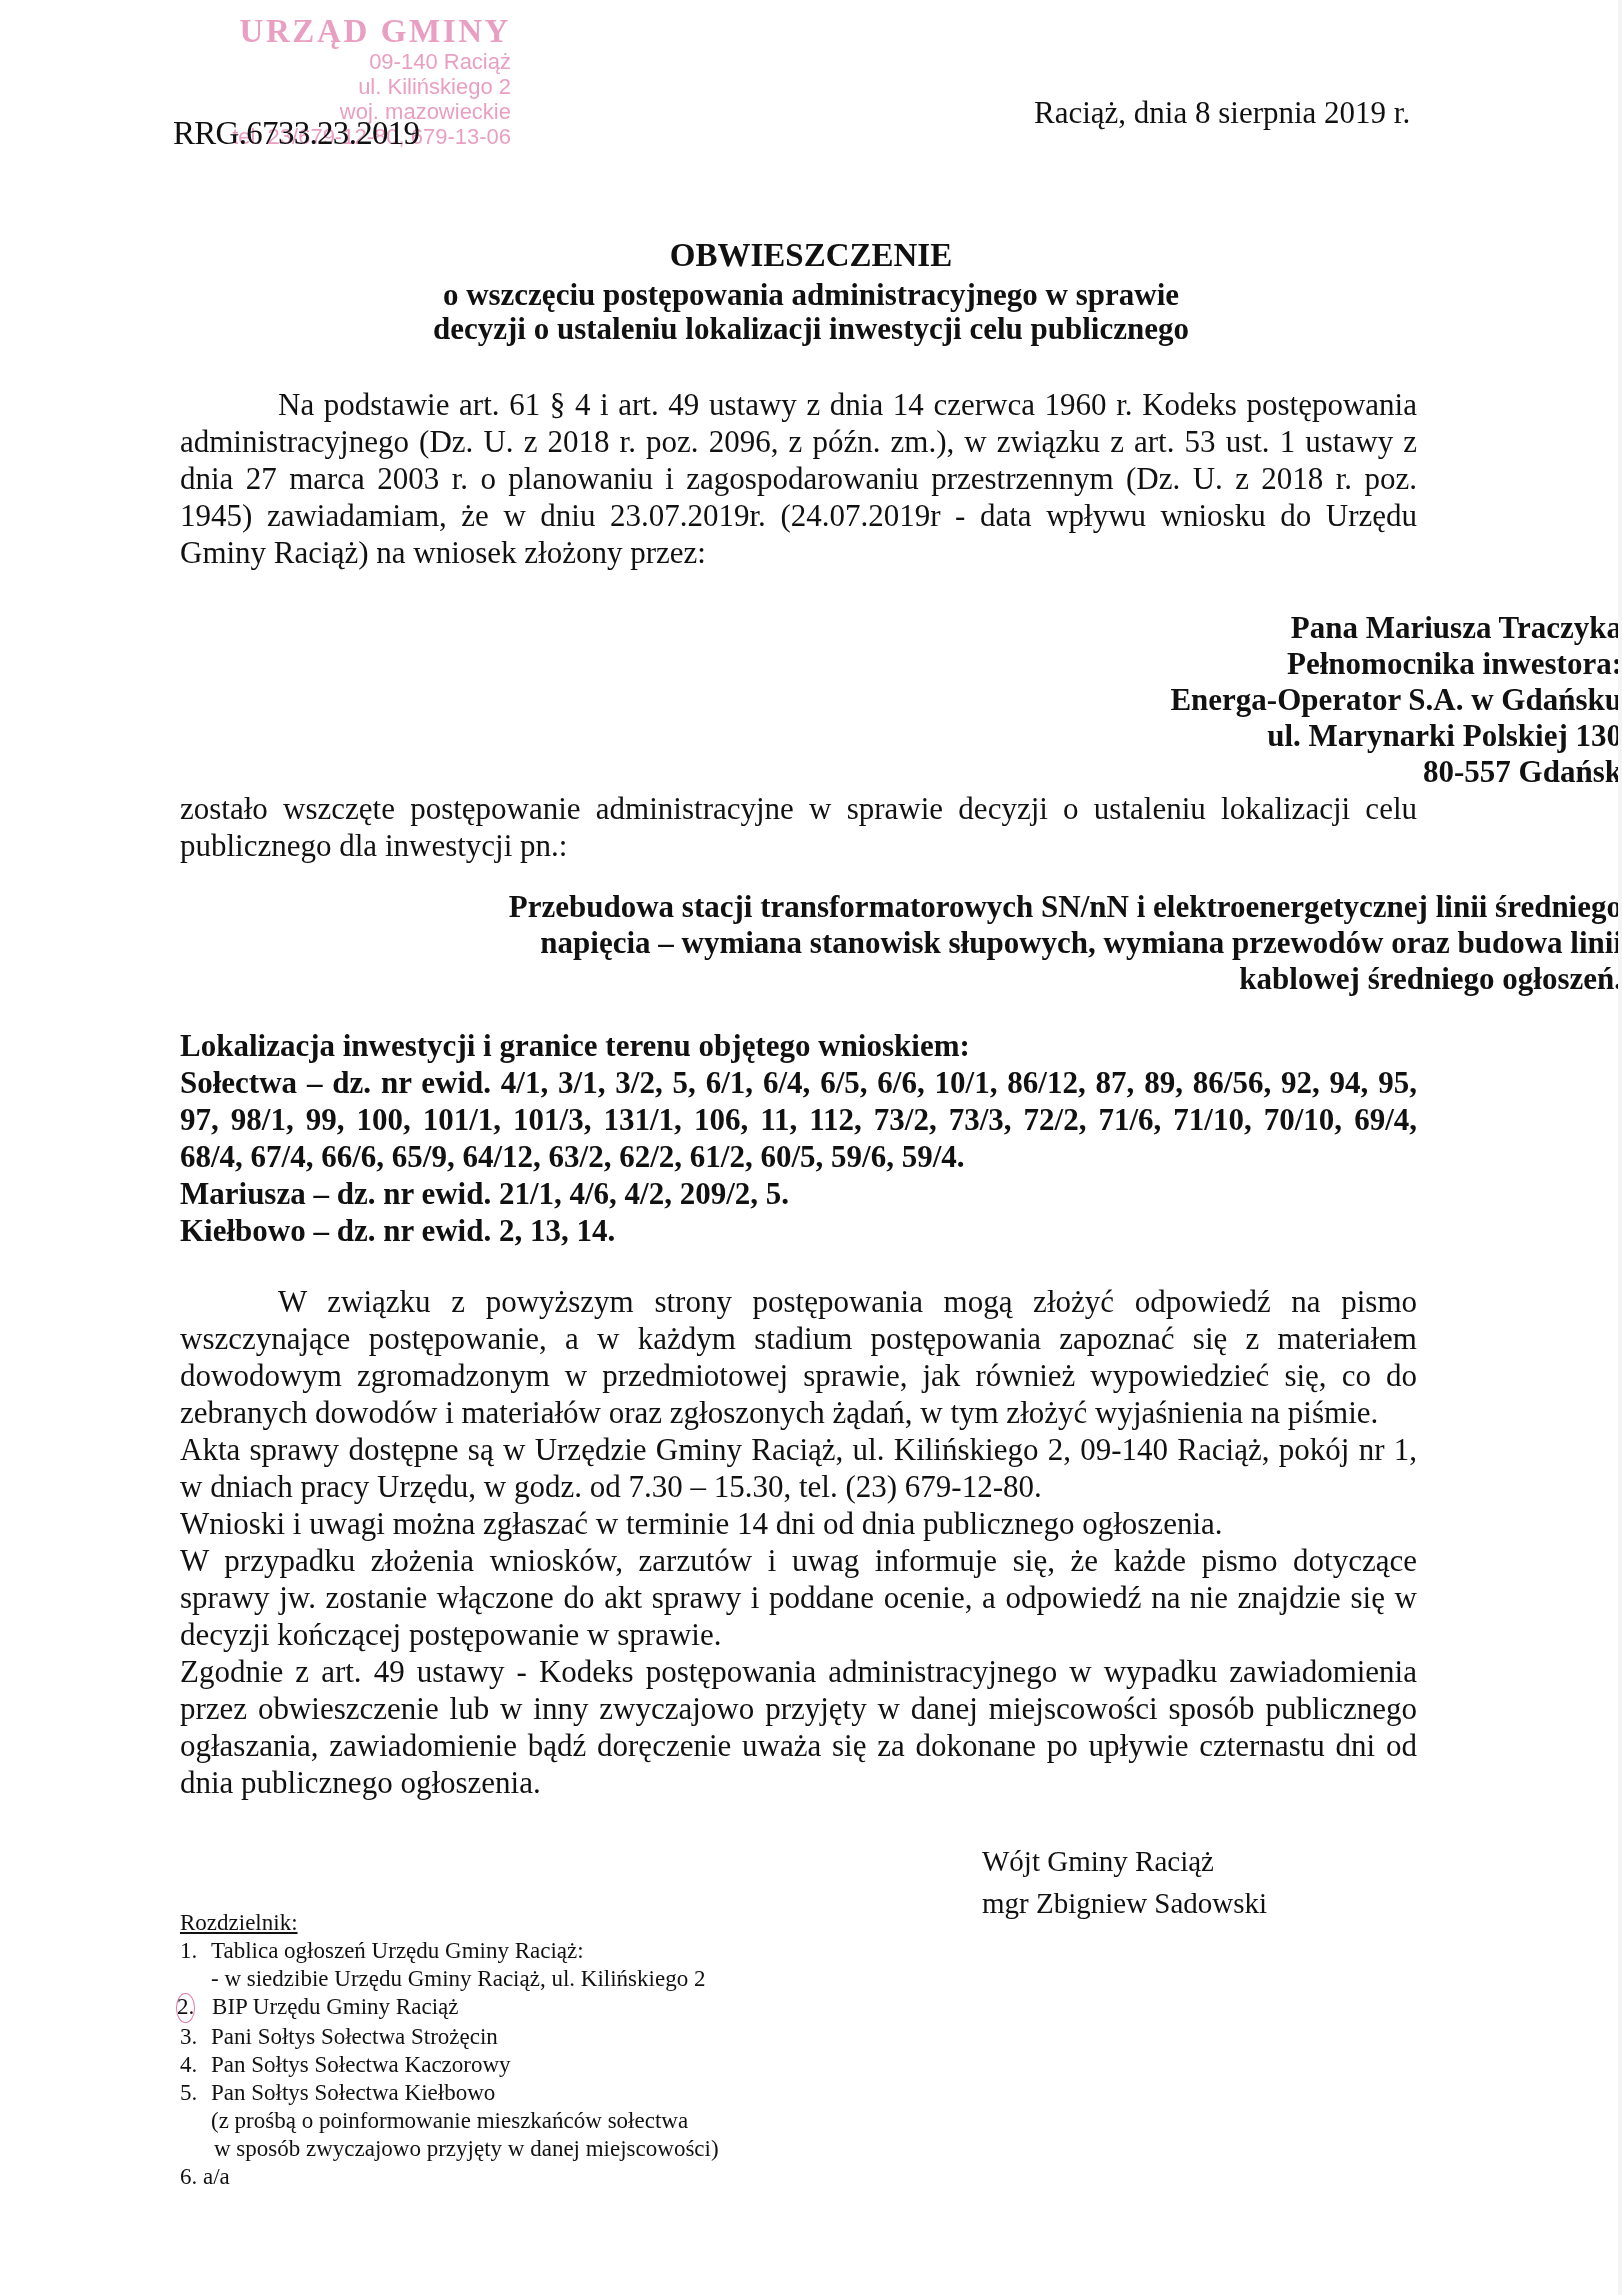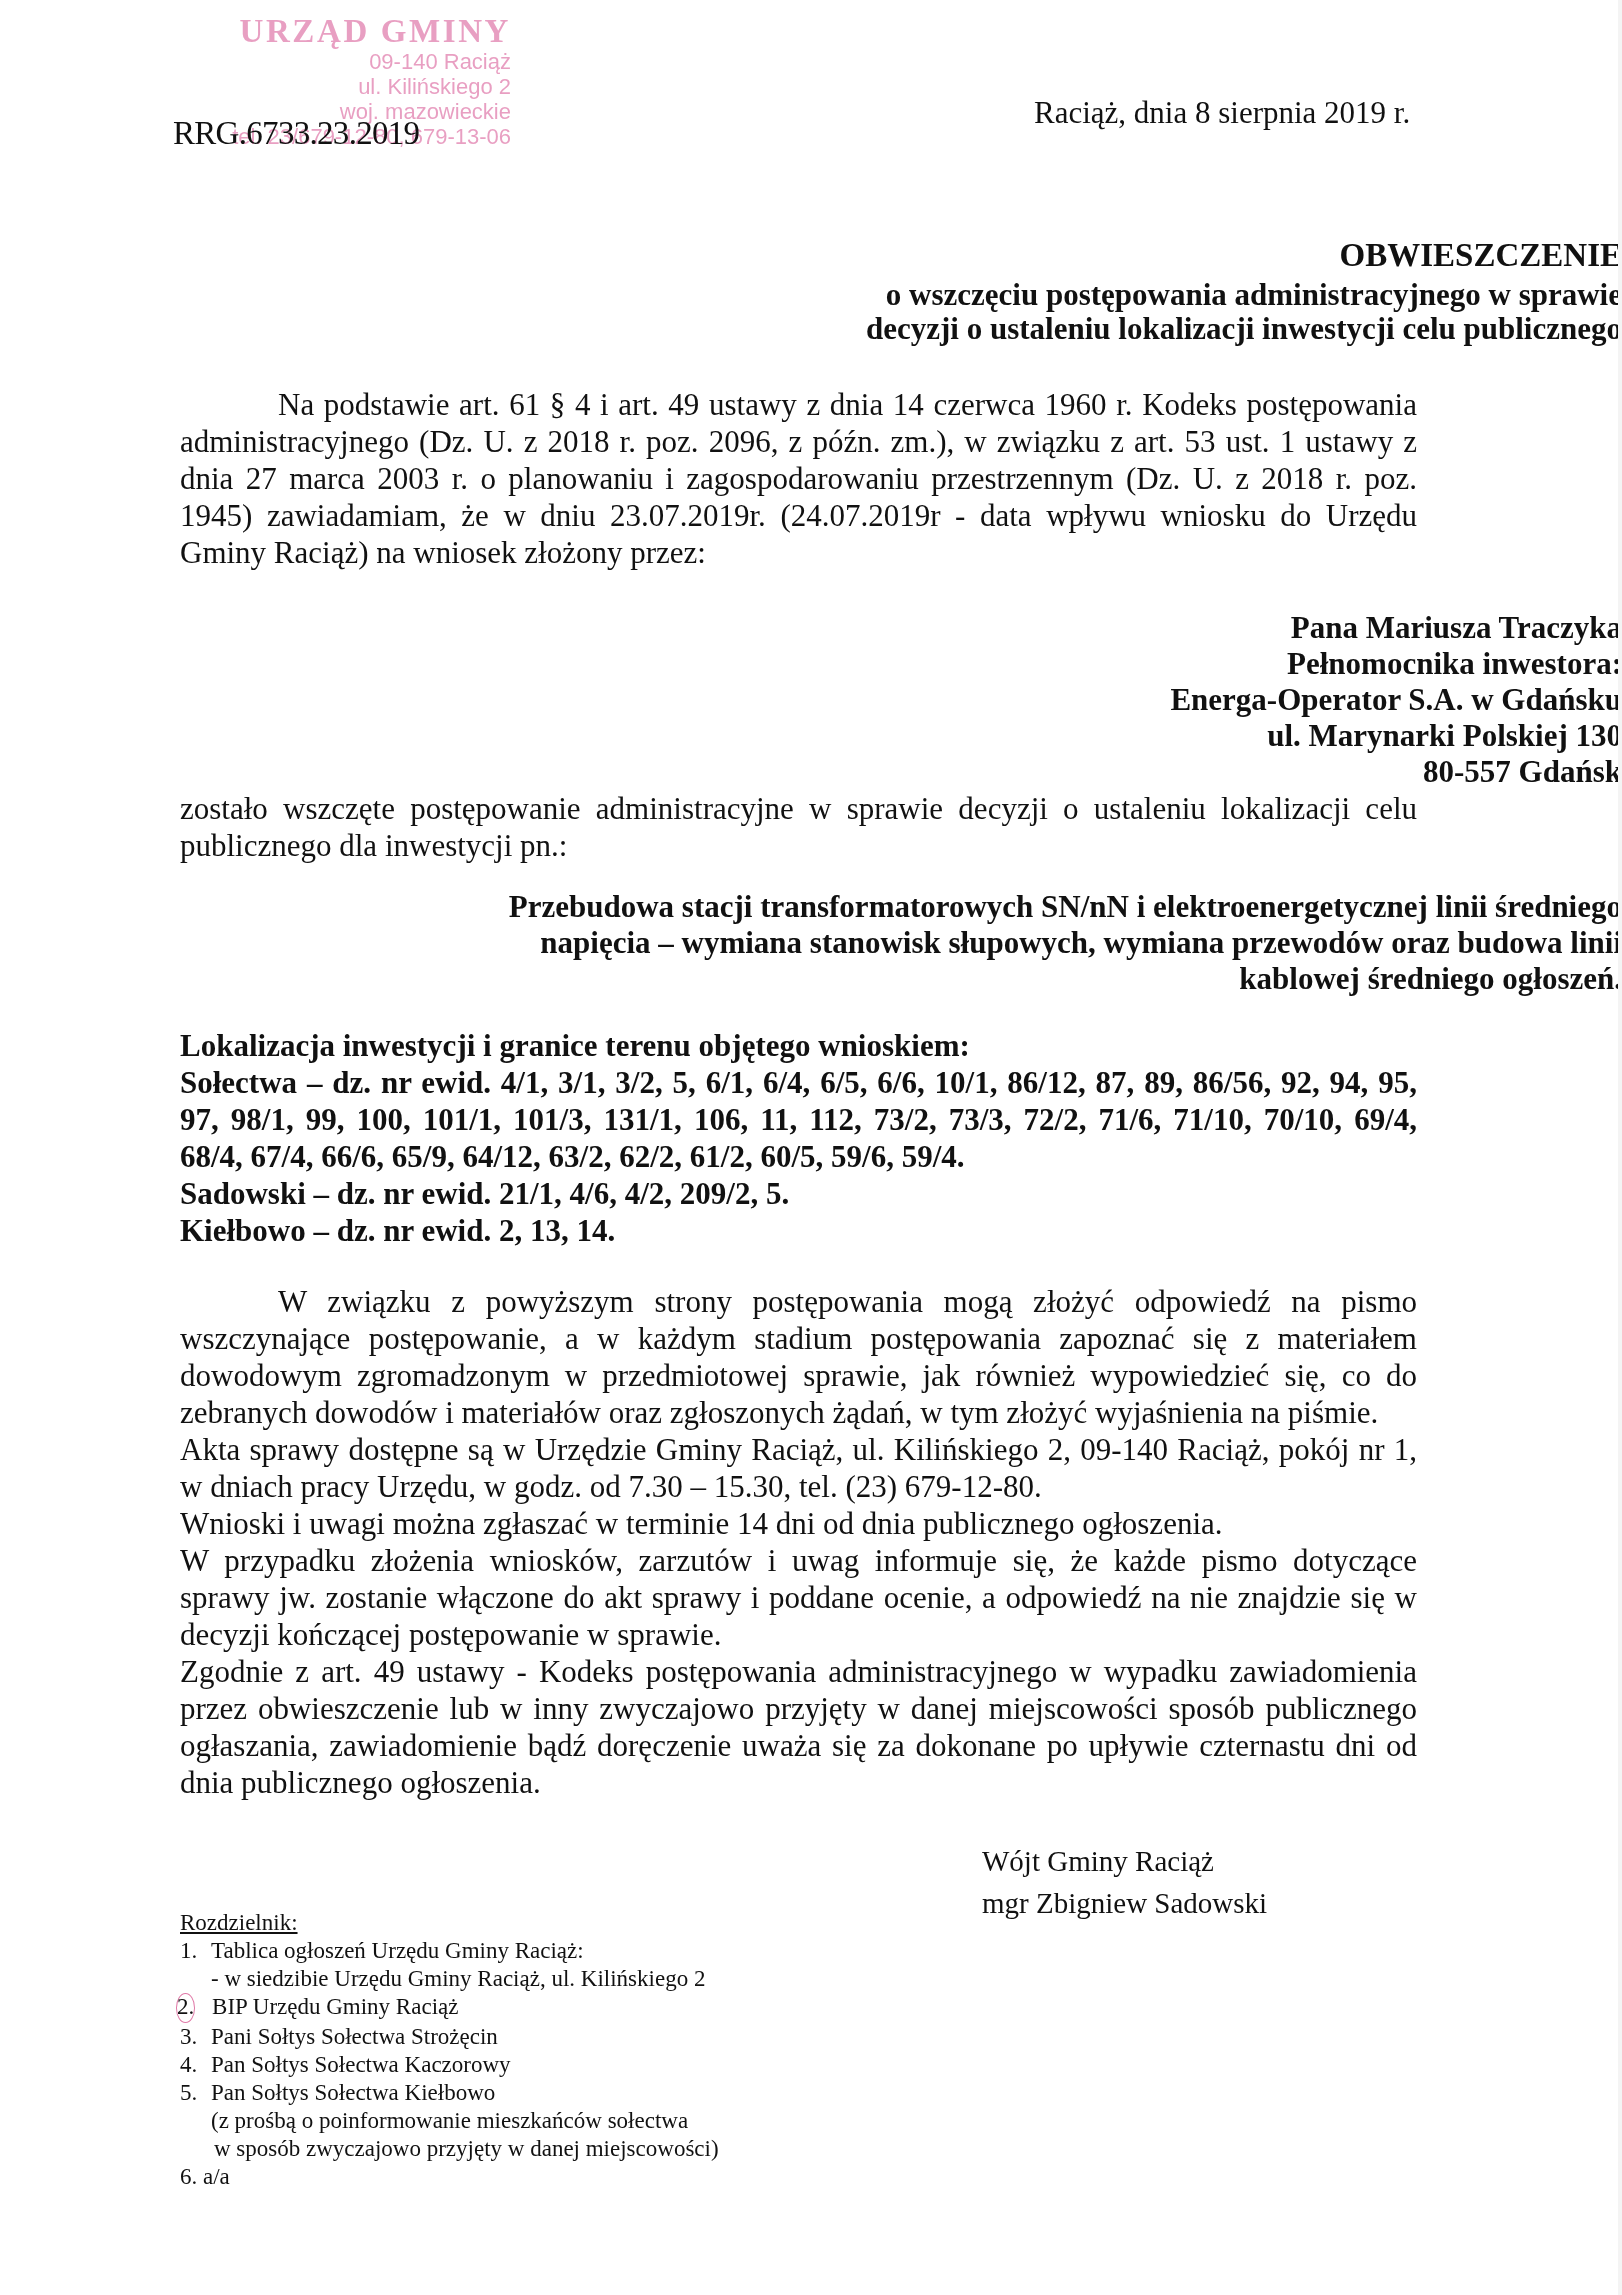--- a/index.html
+++ b/index.html
@@ -6,21 +6,21 @@
   body { width: 1622px; height: 2295px; position: relative; overflow: hidden;
          font-family: "Liberation Serif", "DejaVu Serif", serif; color: #111111; }
   .abs { position: absolute; white-space: nowrap; }
   .stamp { position: absolute; left: 164px; top: 14.4px; width: 347px; text-align: right;
            color: #e58fb8; font-family: "Liberation Sans", "DejaVu Sans", sans-serif; }
   .stamp .s-title { font-family: "Liberation Serif", serif; font-weight: bold; font-size: 33px;
                     letter-spacing: 2.6px; line-height: 35px; opacity: 0.85; }
   .stamp .s-line { font-size: 22px; line-height: 25px; opacity: 0.85; }
   .ref { left: 173px; top: 115px; font-size: 33px; letter-spacing: -0.7px; }
   .date { left: 1034px; top: 95px; font-size: 31px; }
-  .title-block { position: absolute; left: 0; width: 1622px; top: 232px; text-align: right; font-weight: bold; }
+  .title-block { position: absolute; left: 0; width: 1622px; top: 232px; text-align: center; font-weight: bold; }
   .title-block .t1 { font-size: 33px; line-height: 46px; }
   .title-block .t2 { font-size: 31px; line-height: 34px; }
   .para { position: absolute; left: 180px; width: 1237px; font-size: 31px; line-height: 37px; text-align: justify; }
   .para .indent { display: inline-block; width: 98px; }
   .center-bold { position: absolute; left: 0; width: 1622px; text-align: right; font-weight: bold; font-size: 31px; line-height: 36px; }
   .list-block { position: absolute; left: 180px; width: 1237px; font-size: 31px; line-height: 37px; font-weight: bold; }
   .sig { position: absolute; left: 982px; width: 366px; text-align: left; font-size: 29px; line-height: 42px; }
   .distrib { position: absolute; left: 180px; top: 1909px; font-size: 23px; line-height: 28px; }
   .distrib .head { text-decoration: underline; }
   .distrib .num { display: inline-block; width: 31px; }
@@ -69,21 +69,21 @@
   <div>napięcia – wymiana stanowisk słupowych, wymiana przewodów oraz budowa linii</div>
   <div>kablowej średniego ogłoszeń.</div>
 </div>
 
 <div class="list-block" style="top: 1027px;">
   <div>Lokalizacja inwestycji i granice terenu objętego wnioskiem:</div>
   <div style="text-align: justify;">
     <span>Sołectwa</span> – <span>dz. nr ewid. 4/1, 3/1, 3/2, 5, 6/1, 6/4, 6/5, 6/6, 10/1, 86/12, 87, 89, 86/56, 92, 94, 95, 97, 98/1, 99, 100, 101/1, 101/3, 131/1, 106, 11, 112, 73/2, 73/3, 72/2, 71/6, 71/10, 70/10, 69/4, 68/4, 67/4, 66/6, 65/9, 64/12, 63/2, 62/2, 61/2, 60/5, 59/6, 59/4.</span>
   </div>
   <div>
-    <span>Sadowski</span> – <span>dz. nr ewid. 21/1, 4/6, 4/2, 209/2, 5.</span>
+    <span>Mariusza</span> – <span>dz. nr ewid. 21/1, 4/6, 4/2, 209/2, 5.</span>
   </div>
   <div>
     <span>Kiełbowo</span> – <span>dz. nr ewid. 2, 13, 14.</span>
   </div>
 </div>
 
 <div class="para" style="top: 1283px;">
   <div><span class="indent"></span><span>W związku z powyższym strony postępowania mogą złożyć odpowiedź na pismo wszczynające postępowanie, a w każdym stadium postępowania zapoznać się z materiałem dowodowym zgromadzonym w przedmiotowej sprawie, jak również wypowiedzieć się, co do zebranych dowodów i materiałów oraz zgłoszonych żądań, w tym złożyć wyjaśnienia na piśmie.</span></div>
   <div>Akta sprawy dostępne są w Urzędzie Gminy Raciąż, ul. Kilińskiego 2, 09-140 Raciąż, pokój nr 1, w dniach pracy Urzędu, w godz. od 7.30 – 15.30, tel. (23) 679-12-80.</div>
   <div>Wnioski i uwagi można zgłaszać w terminie 14 dni od dnia publicznego ogłoszenia.</div>

